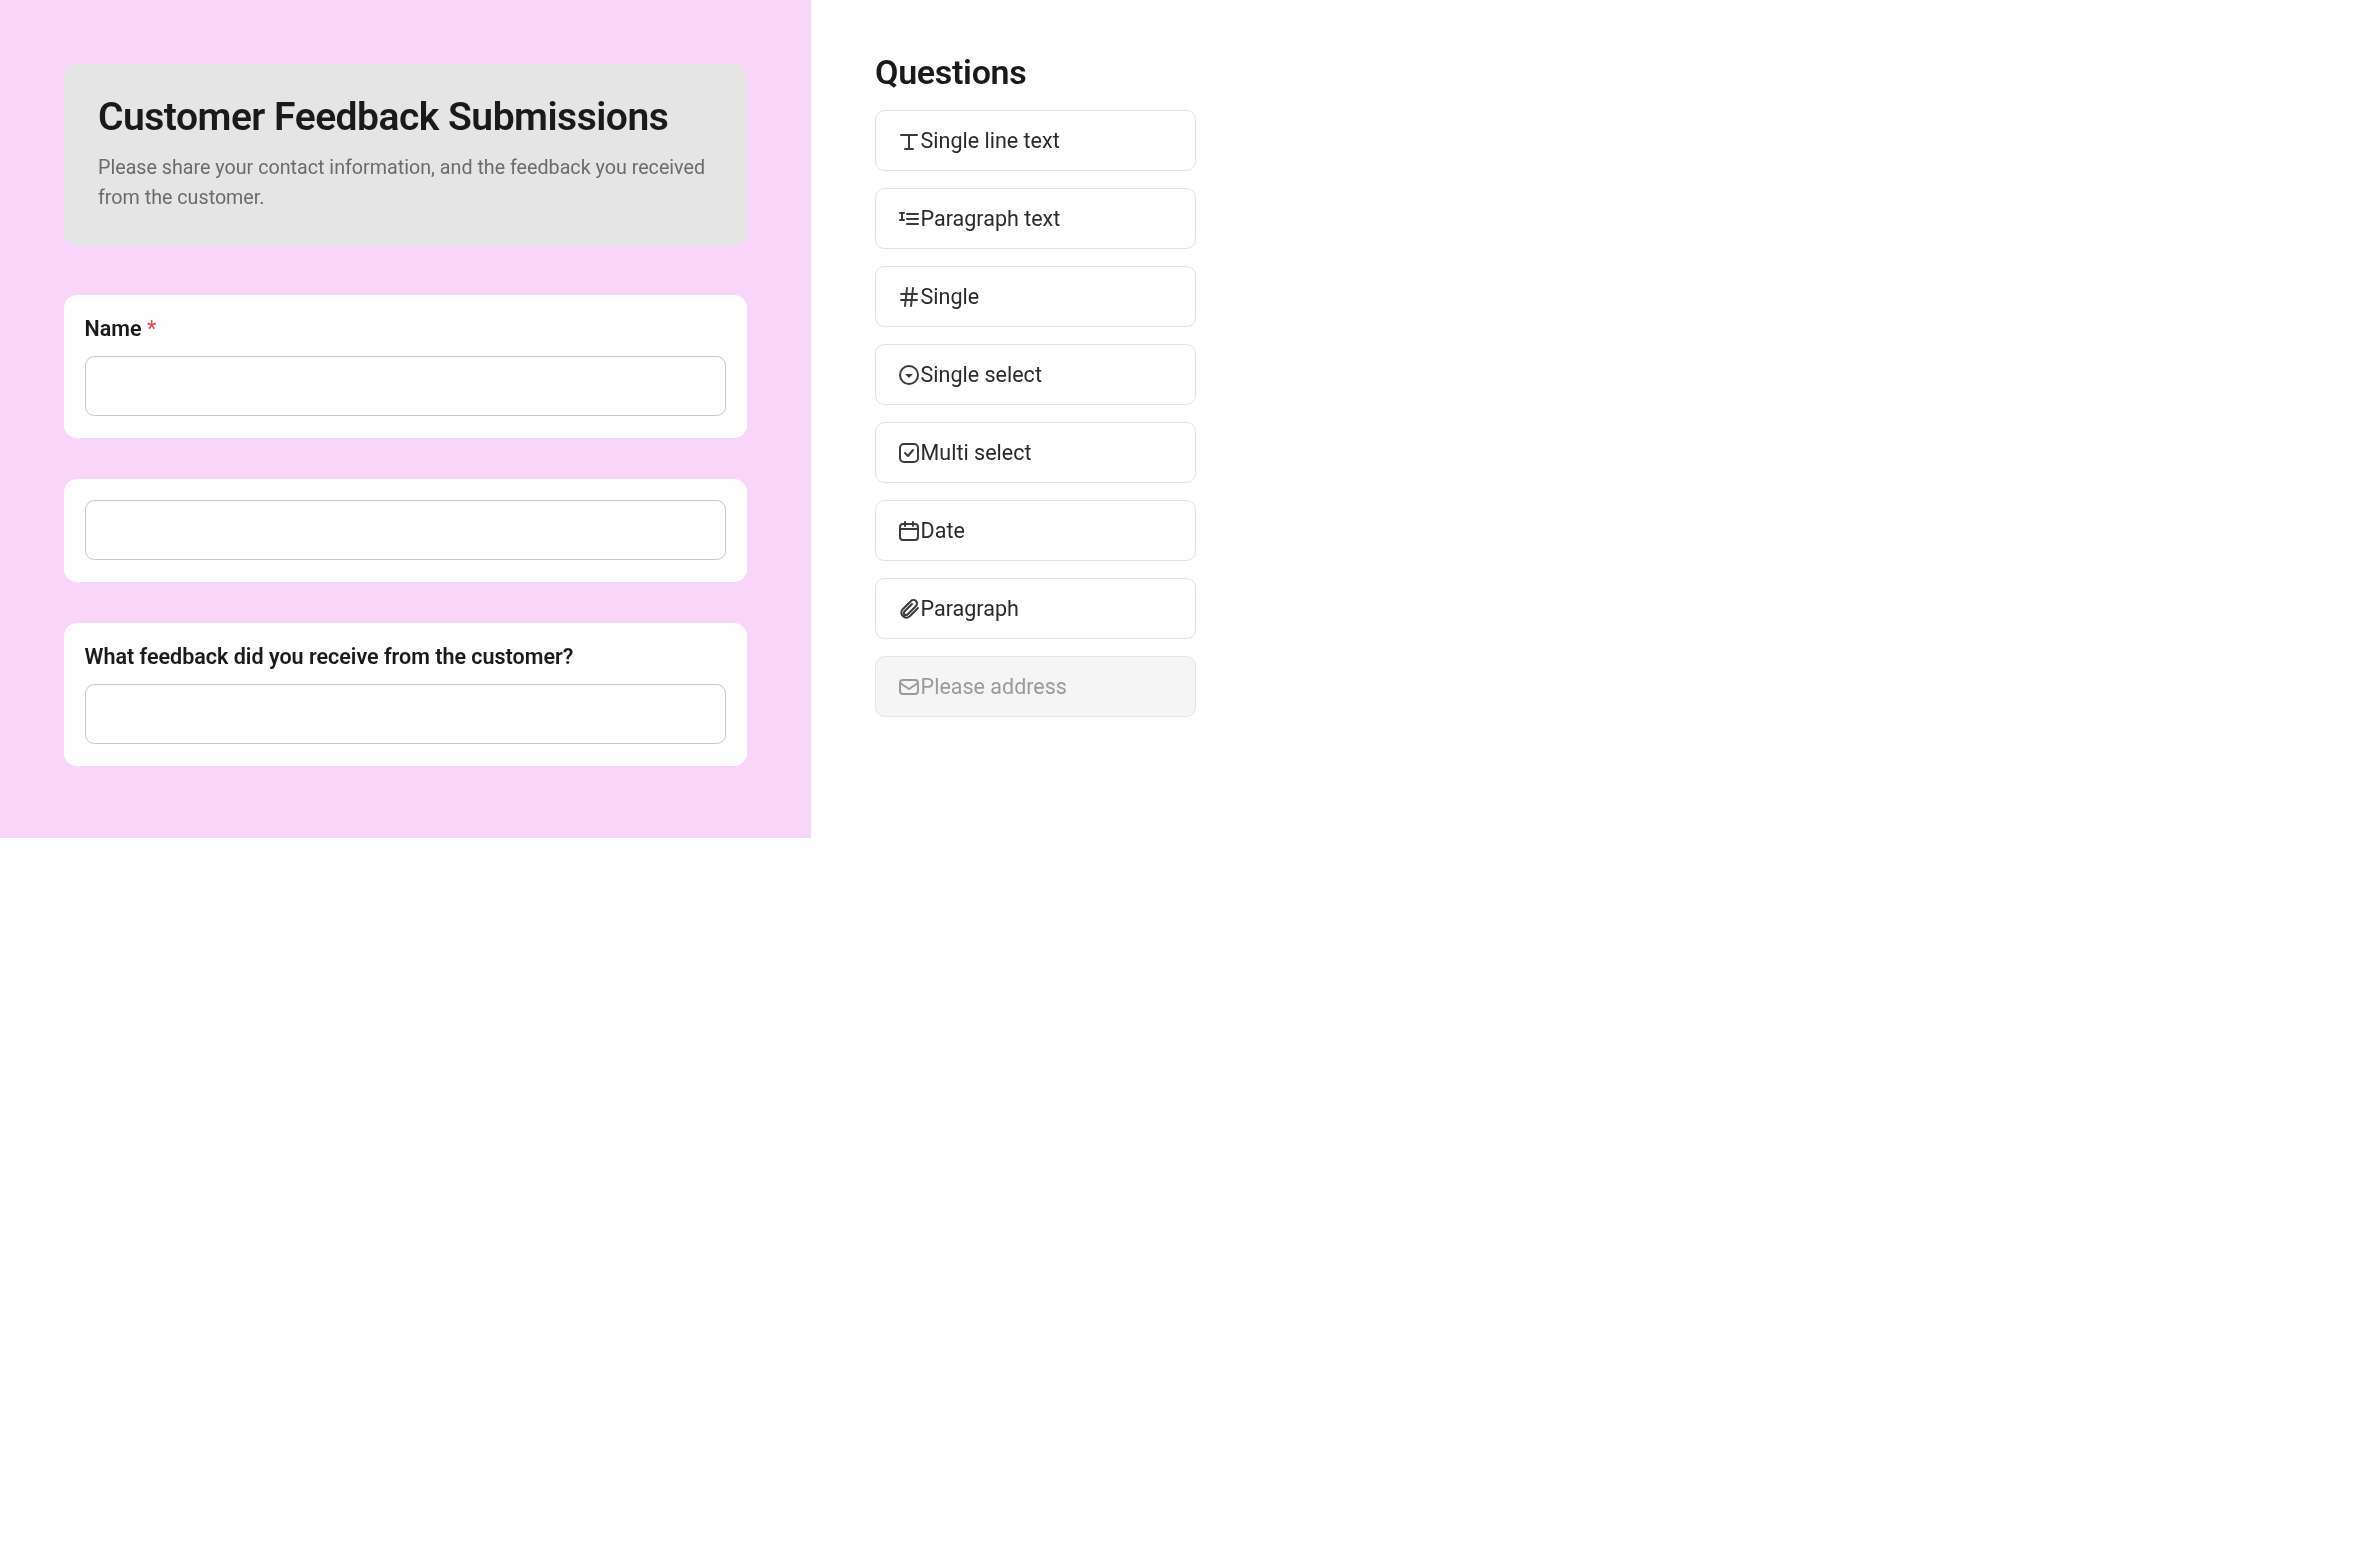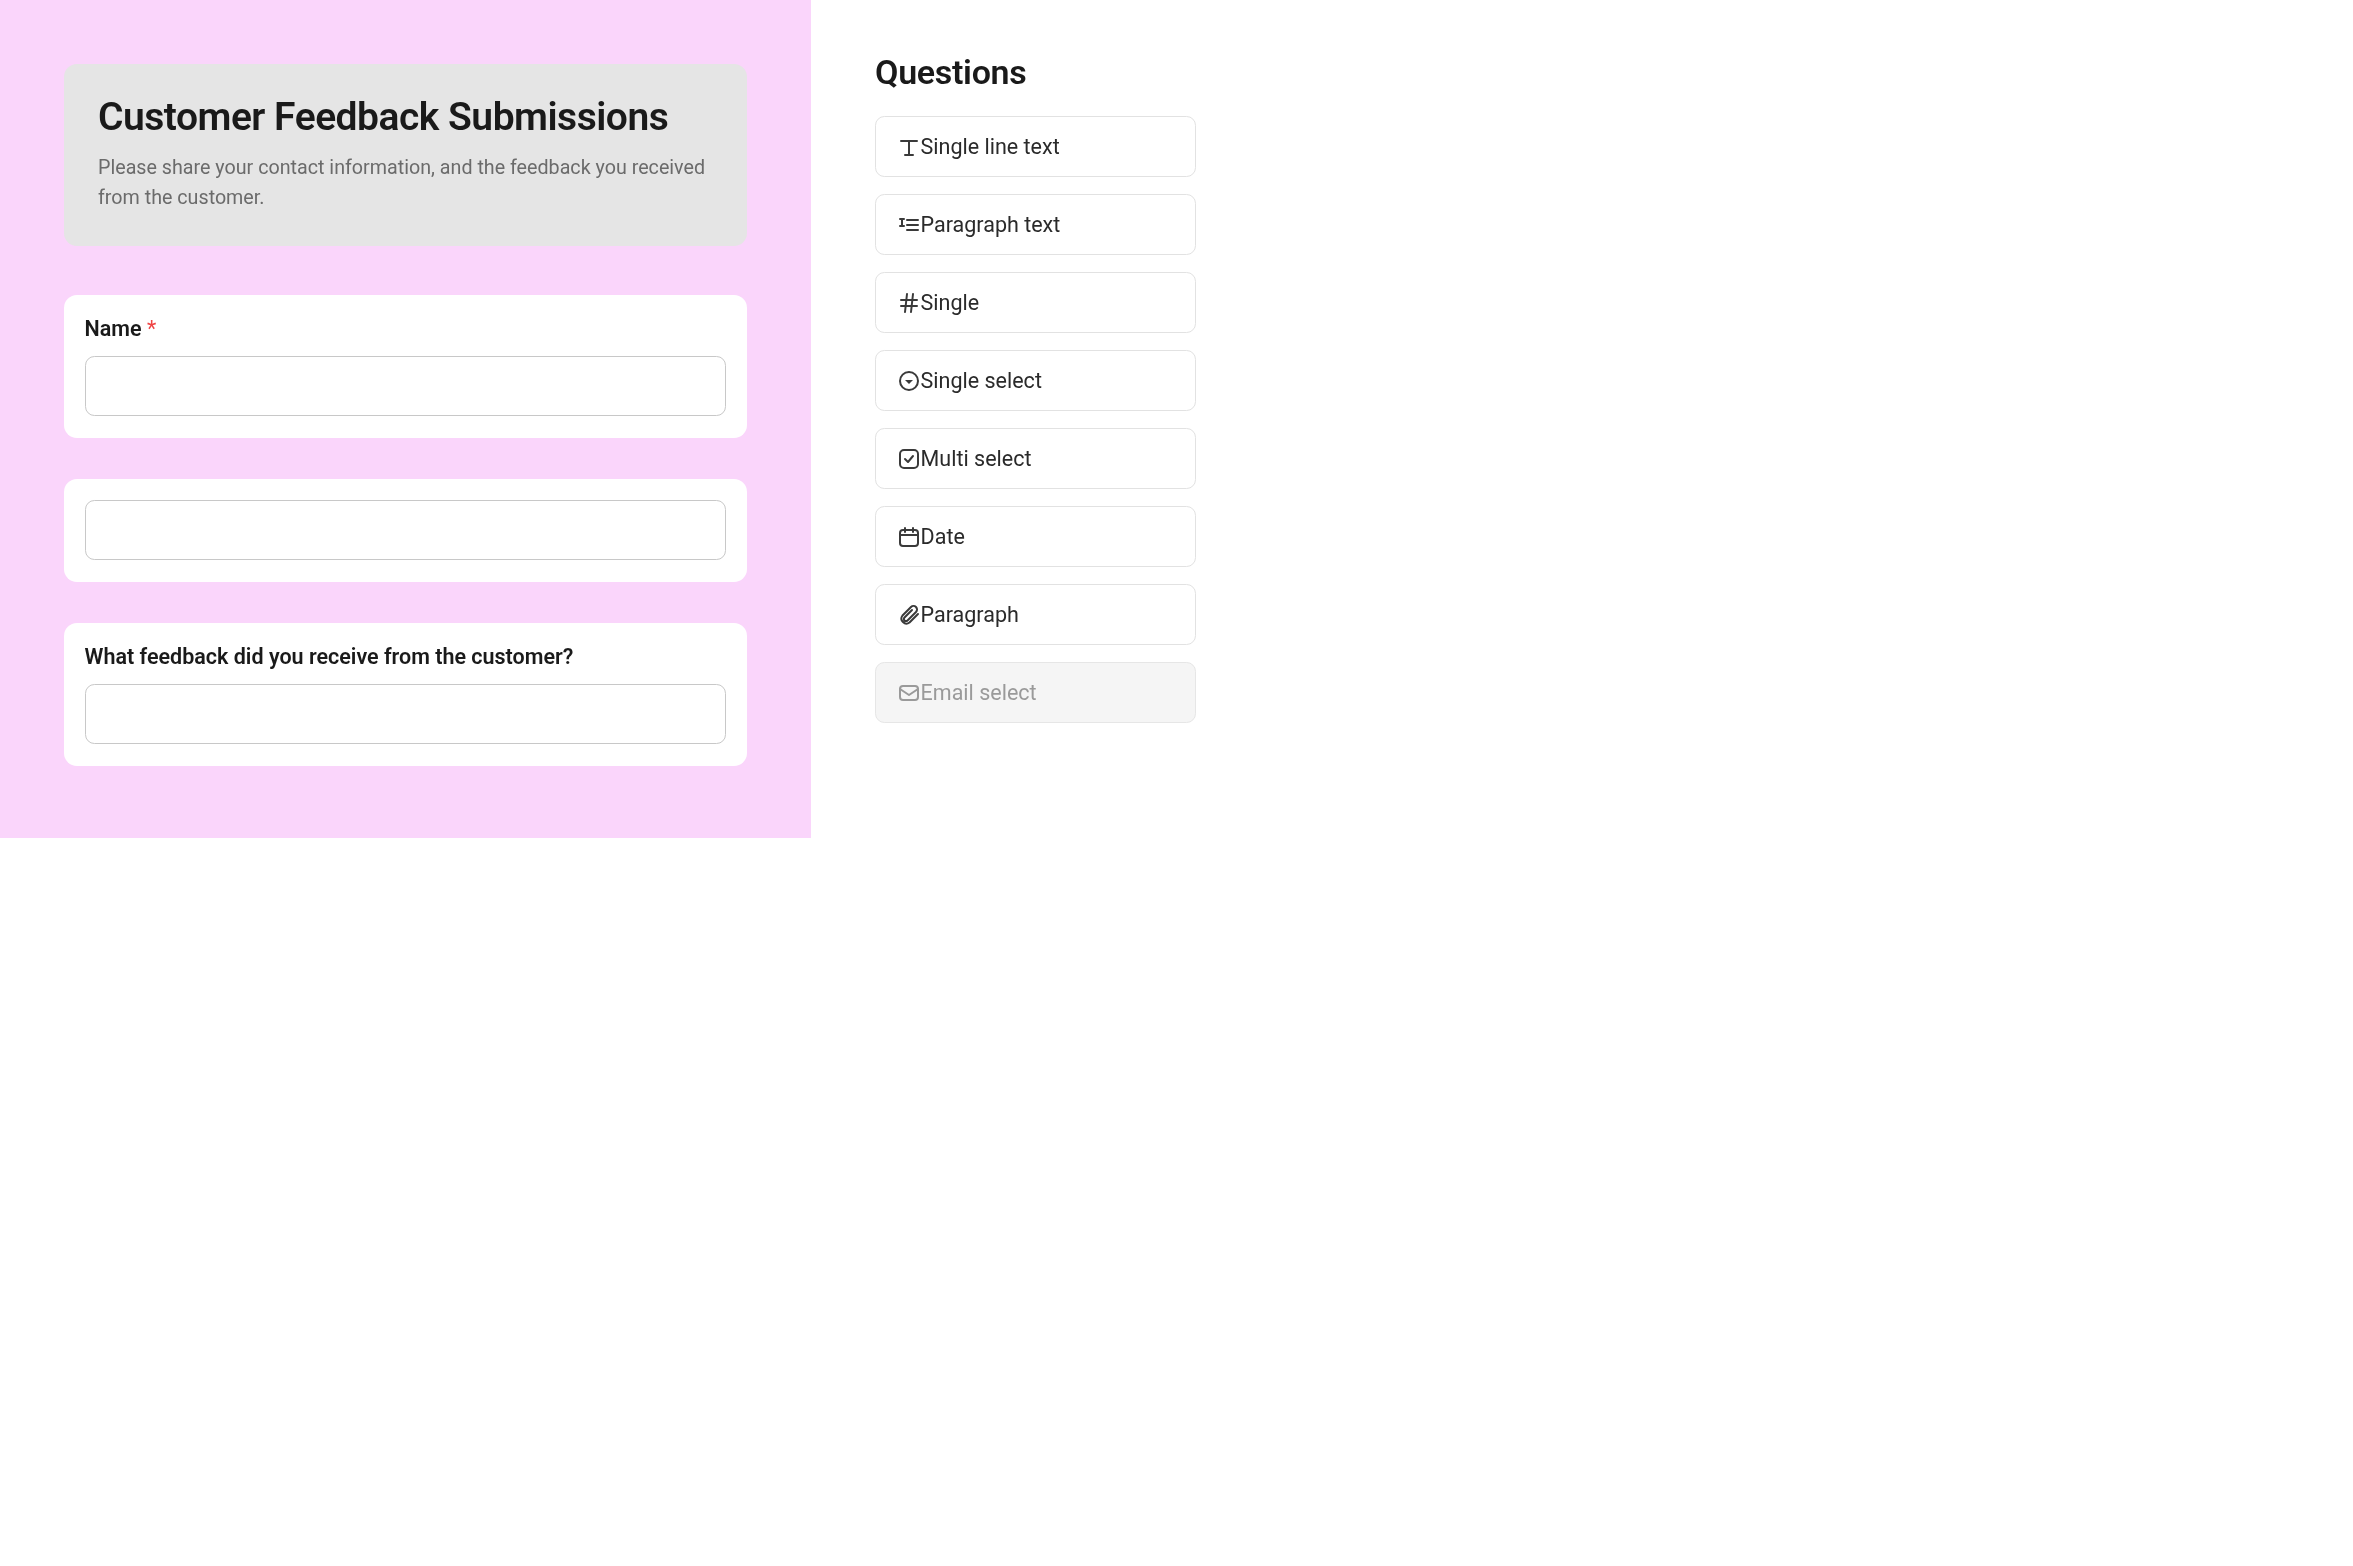--- a/index.html
+++ b/index.html
@@ -70,21 +70,21 @@
     }
     .sidebar {
       width: 449px;
       background: #fff;
       padding: 52px 64px 0 64px;
     }
     .sidebar-title {
       font-size: 34px;
       font-weight: 600;
       color: #1a1a1a;
-      margin-bottom: 24px;
+      margin-bottom: 18px;
       letter-spacing: -0.3px;
     }
     .question-type {
       display: flex;
       align-items: center;
       border: 0.9px solid #e2e2e2;
       border-radius: 9.4px;
       padding: 17px 20.6px;
       margin-bottom: 17px;
       cursor: pointer;
@@ -219,17 +219,17 @@
       <span class="qt-label">Paragraph</span>
     </div>
 
     <div class="question-type disabled">
       <span class="qt-icon">
         <svg viewBox="0 0 24 24" fill="none" stroke="currentColor" stroke-width="2" stroke-linecap="round" stroke-linejoin="round">
           <rect x="3" y="5" width="18" height="14" rx="3"></rect>
           <path d="M3 8l9 6 9-6"></path>
         </svg>
       </span>
-      <span class="qt-label">Email select</span>
+      <span class="qt-label">Please address</span>
     </div>
   </div>
 </div>
 
 
 </body></html>

